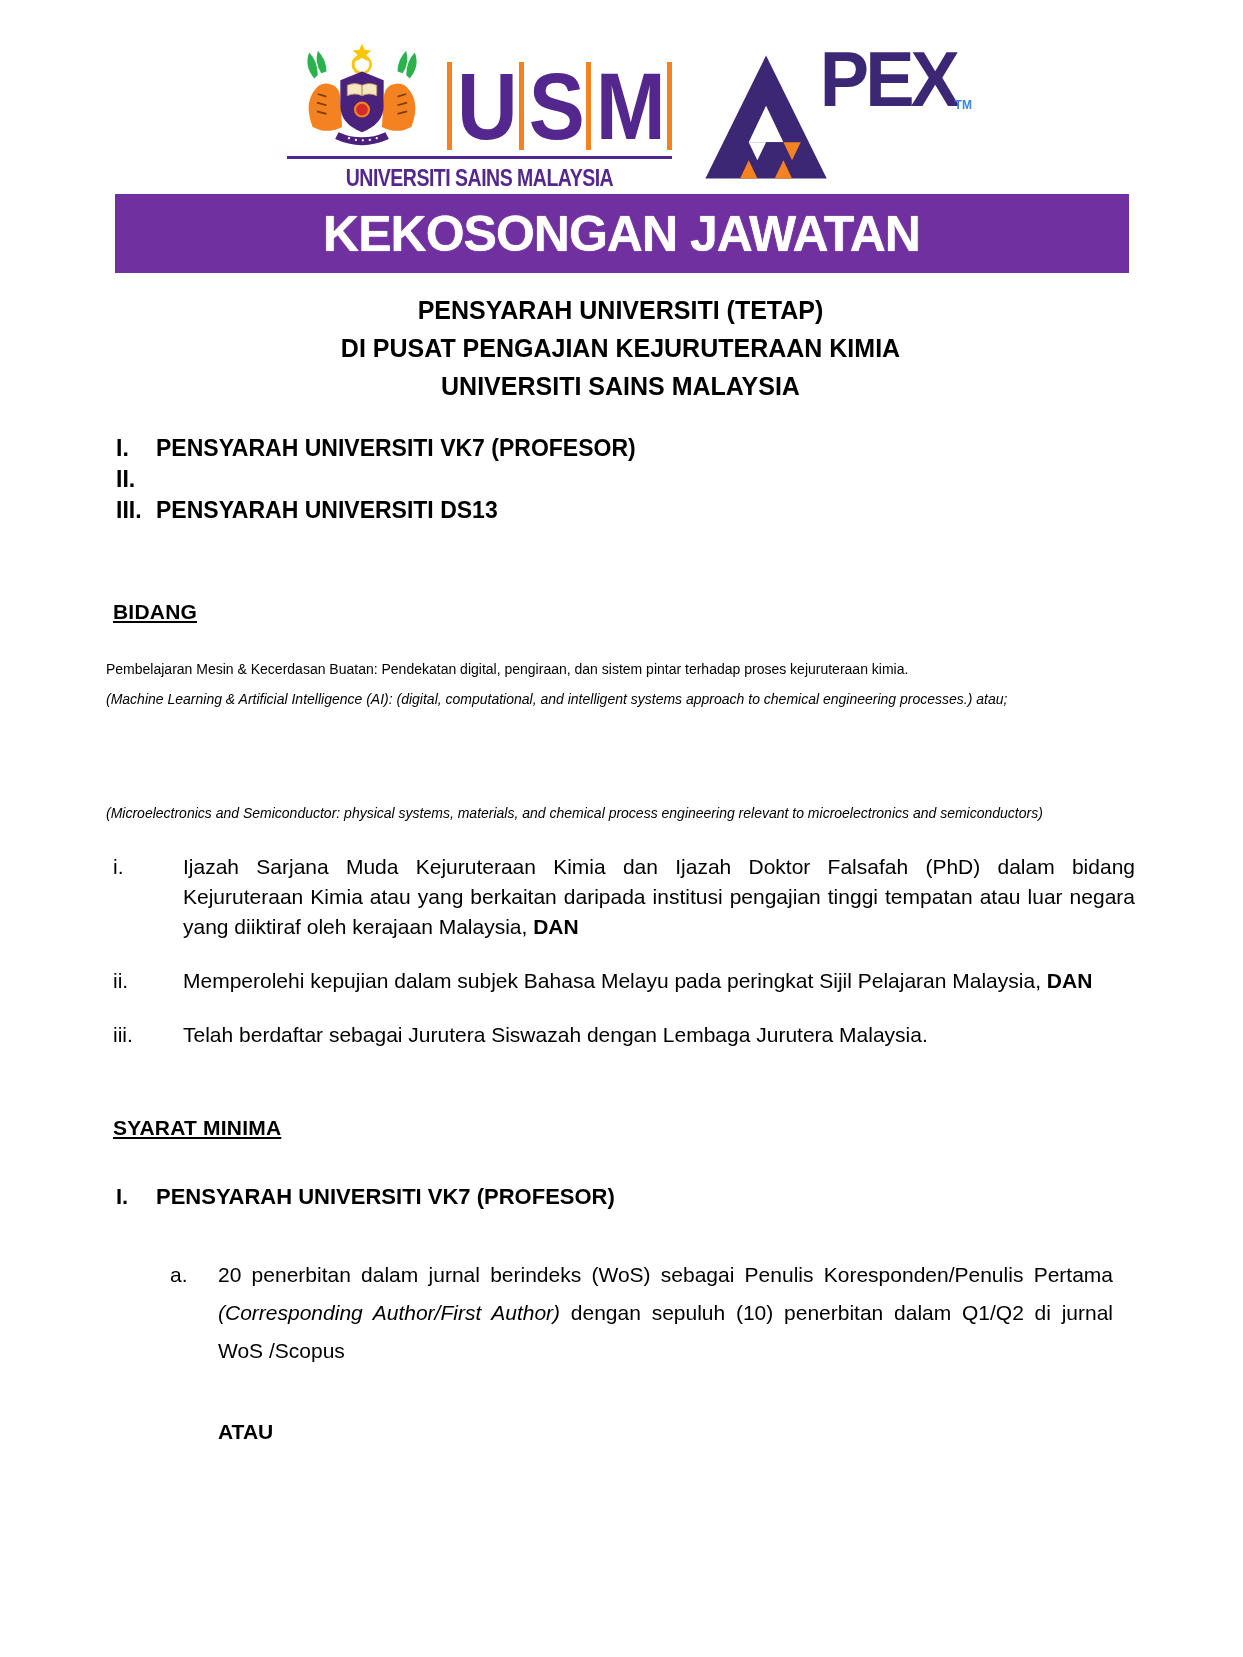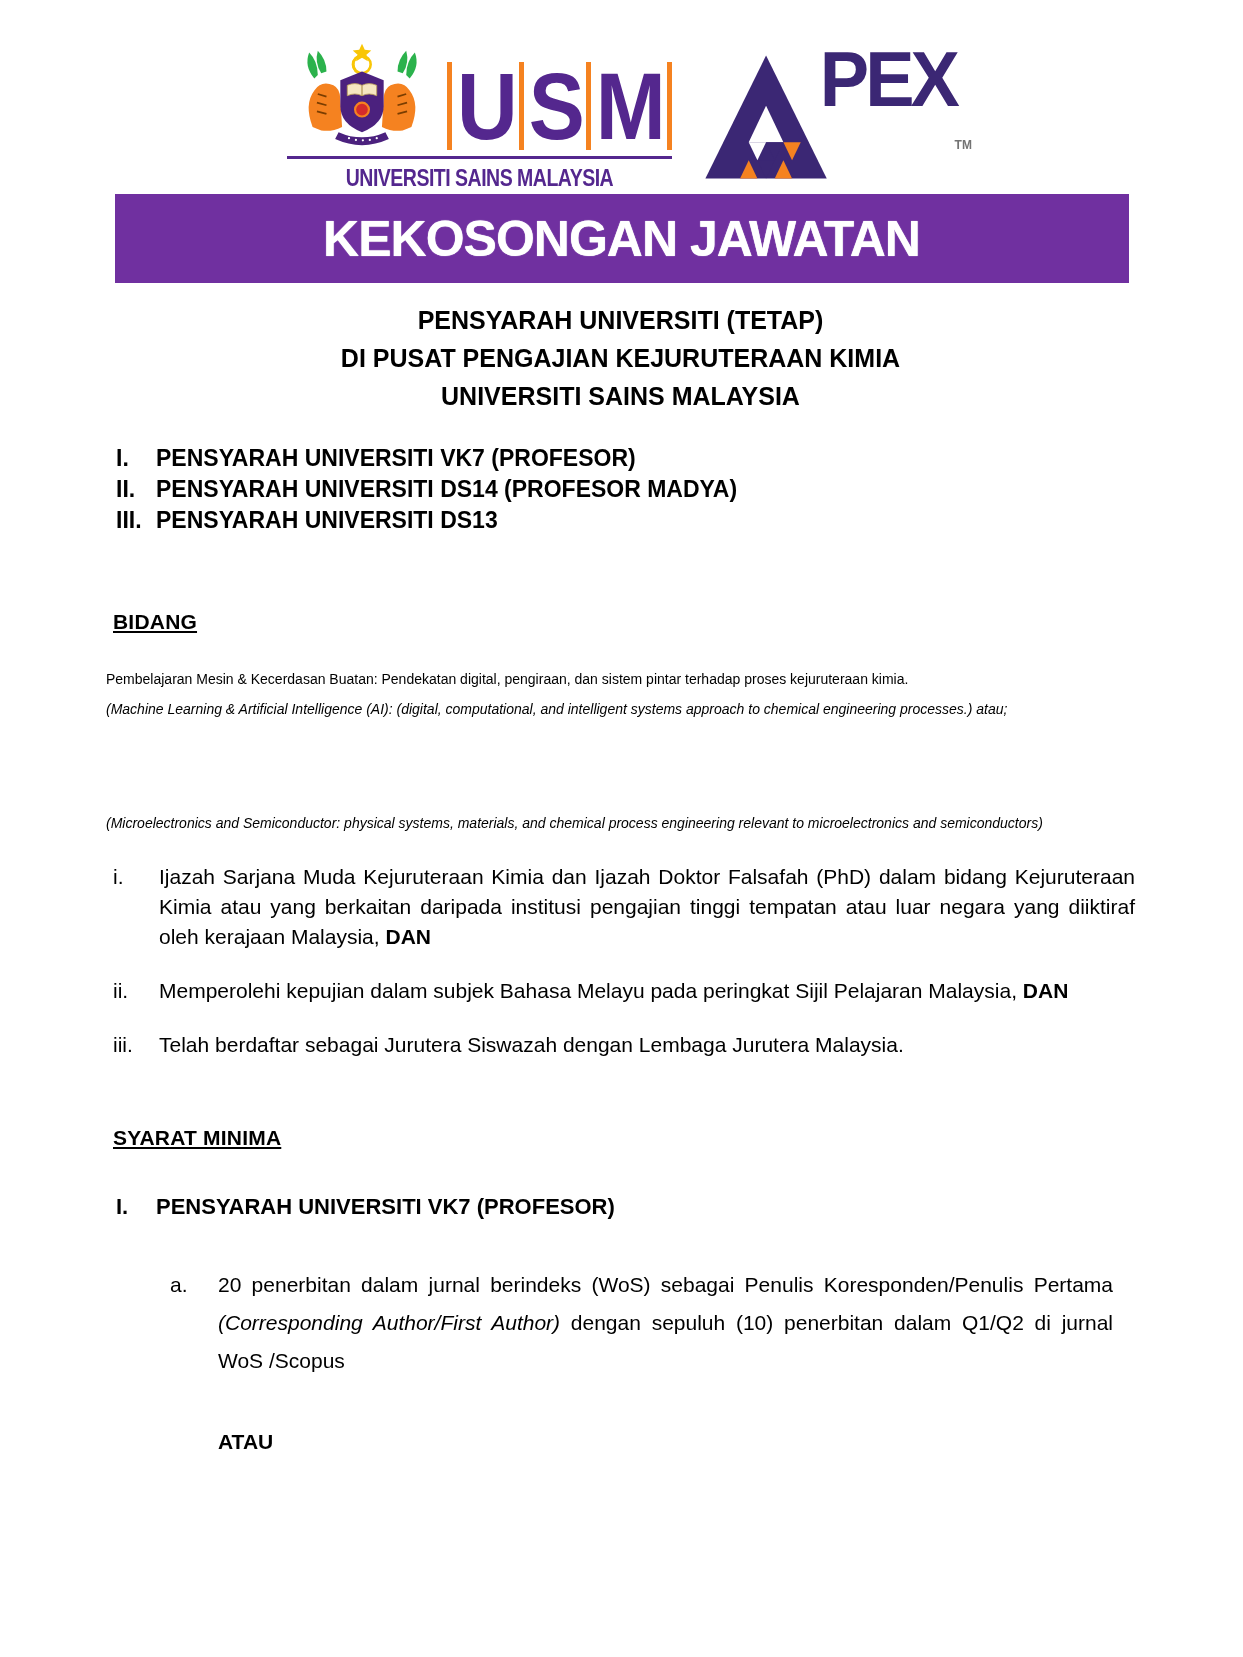--- a/index.html
+++ b/index.html
@@ -46,28 +46,28 @@
   }
   .apex-wrap { display: flex; align-items: flex-start; height: 130px; position: relative; }
   .apex-pex {
     font-size: 74px; font-weight: bold; color: #3B2774;
     letter-spacing: -4px; line-height: 58px;
     transform: scaleY(1.05); transform-origin: bottom;
     margin-left: -14px;
   }
   .apex-tm {
     position: absolute; top: 46px; right: -16px;
-    font-size: 12px; font-weight: bold; color: #737373; margin-top: 40px;
+    font-size: 12px; font-weight: bold; color: #3b82f6;
   }
 
   
   .banner {
     margin: 8px auto 0 auto;
     width: 1014px;
-    height: 89px;
+    height: 79px;
     background: #7030A0;
     display: flex; align-items: center; justify-content: center;
   }
   .banner-text {
     color: #ffffff; font-weight: bold; font-size: 50px;
     letter-spacing: -1px; white-space: nowrap;
     text-shadow: 0 0 1px #ffffff;
   }
 
   
@@ -93,21 +93,21 @@
   .para {
     font-size: 14px; line-height: 30px; text-align: justify;
     margin-top: 30px;
   }
   .italic { font-style: italic; }
   .bold { font-weight: bold; }
 
   .k-list { margin-top: 22px; }
   .k-item { display: flex; font-size: 21px; line-height: 30px; margin-top: 24px; padding-left: 7px; }
   .k-item .numeral { width: 46px; flex: 0 0 46px; }
-  .k-item .k-text { flex: 1; text-align: justify; }
+  .k-item .k-text { flex: 1; text-align: justify; margin-left: 24px; }
 
   .sub-heading-row { display: flex; margin-top: 44px; padding-left: 10px; }
   .sub-heading-row .numeral { width: 40px; flex: 0 0 40px; font-size: 22px; font-weight: bold; }
   .sub-heading-row .sh-text { font-size: 22px; font-weight: bold; }
 
   .a-item { display: flex; margin-top: 46px; padding-left: 64px; padding-right: 22px; }
   .a-item .a-label { width: 48px; flex: 0 0 48px; font-size: 21px; line-height: 38px; }
   .a-item .a-text { flex: 1; font-size: 21px; line-height: 38px; text-align: justify; }
 
   .connector {
@@ -205,21 +205,20 @@
       <div>UNIVERSITI SAINS MALAYSIA</div>
     </div>
 
     <div class="positions">
       <div class="position-row">
         <span class="numeral">I.</span>
         <span>PENSYARAH UNIVERSITI VK7 (PROFESOR)</span>
       </div>
       <div class="position-row">
         <span class="numeral">II.</span>
-        <span>PENSYARAH UNIVERSITI DS14 (PROFESOR MADYA)</span>
       </div>
       <div class="position-row">
         <span class="numeral">III.</span>
         <span>PENSYARAH UNIVERSITI DS13</span>
       </div>
     </div>
 
     <div class="section-heading h-bidang">BIDANG</div>
 
     <p class="para">

